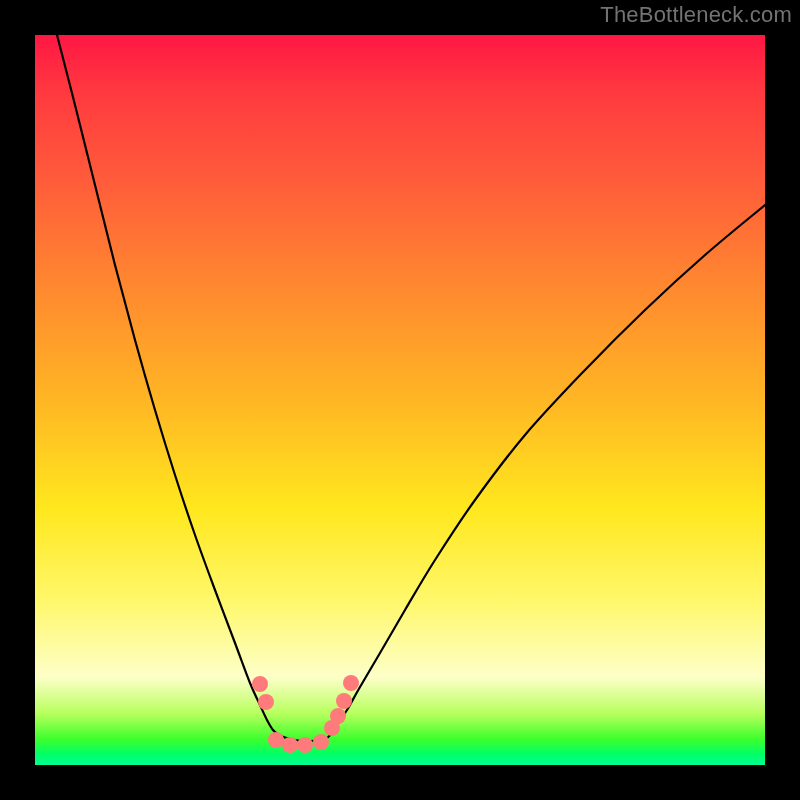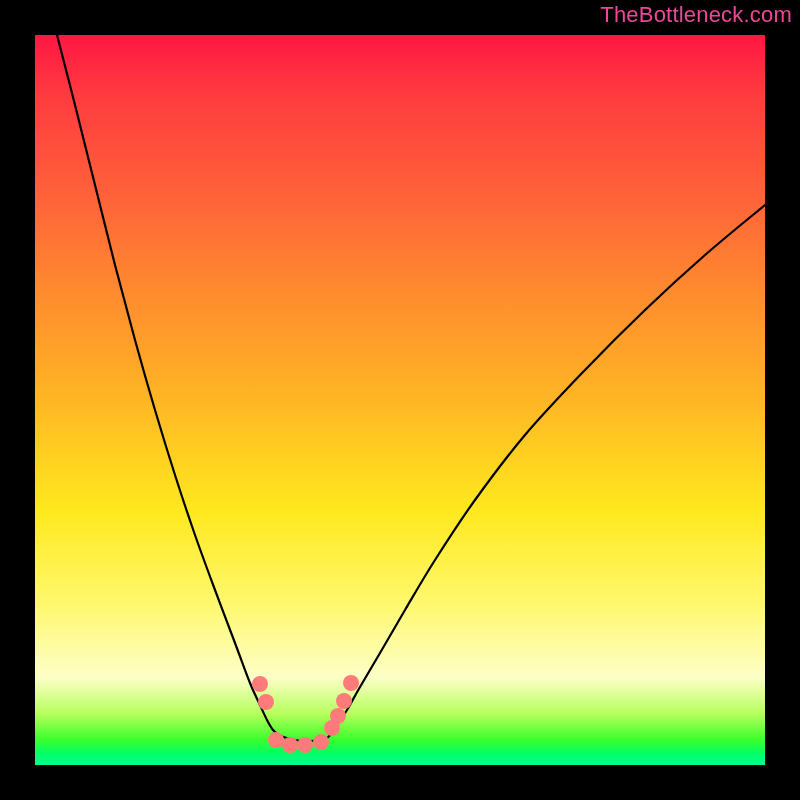--- a/index.html
+++ b/index.html
@@ -39,21 +39,21 @@
       #b6ff5c 93%,
       #3cff2d 96.5%,
       #00ff66 98.5%,
       #00ff94 100%
     );
   }
   .watermark {
     position: absolute;
     top: 2px;
     right: 8px;
-    color: #ec4899;
+    color: #737373;
     font-size: 22px;
     font-weight: 500;
     letter-spacing: 0.2px;
     z-index: 5;
   }
   svg.curve-layer {
     position: absolute;
     left: 0;
     top: 0;
     width: 730px;

